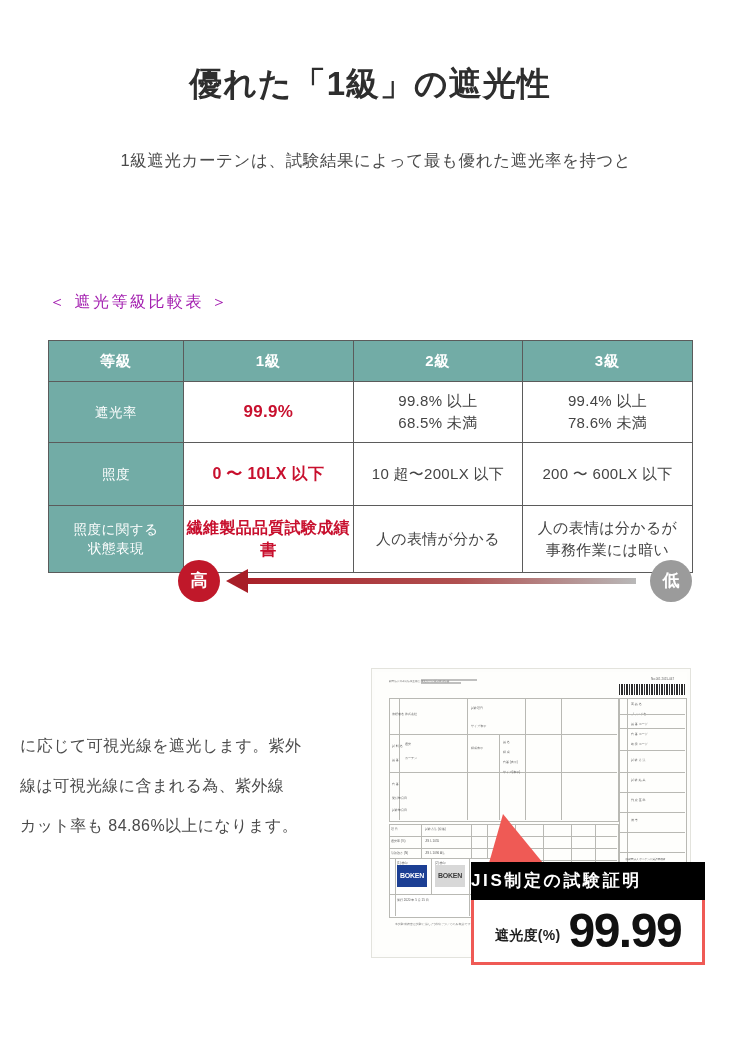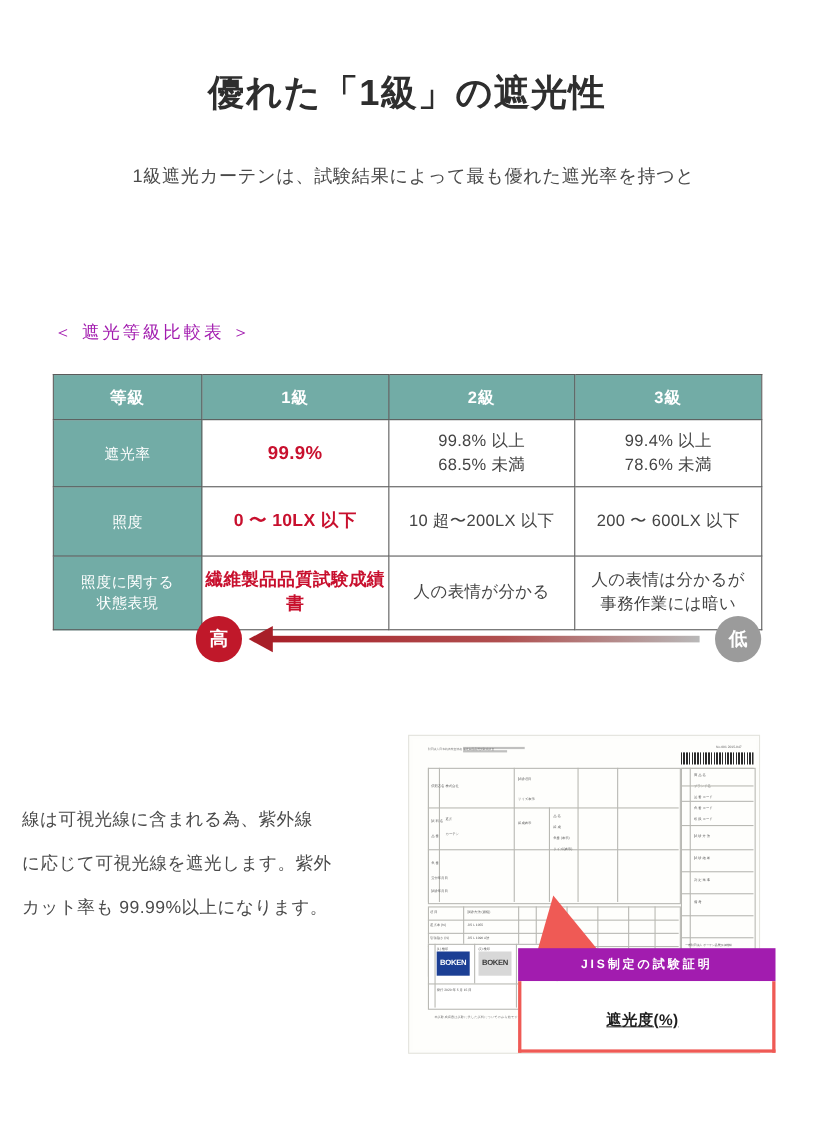--- a/index.html
+++ b/index.html
@@ -286,40 +286,39 @@
     left: 18px;
     top: -48px;
     width: 0;
     height: 0;
     border-left: 14px solid transparent;
     border-right: 40px solid transparent;
     border-bottom: 49px solid #ef5a55;
   }
   .jis-head {
     position: relative;
-    background: #a21caf;
+    background: #000000;
     color: #ffffff;
-    font-size: 11px;
+    font-size: 17px;
     font-weight: bold;
     letter-spacing: 2.6px;
-    text-align: center;
+    text-align: left;
     padding: 7px 0 8px;
     z-index: 2;
   }
   .jis-body {
     position: relative;
     background: #ffffff;
     border: 3px solid #ef5a55;
     border-top: none;
     height: 62px;
     display: flex;
     align-items: center;
     justify-content: center;
     z-index: 2;
-    text-decoration: underline;
   }
   .jis-label {
     font-size: 14px;
     font-weight: bold;
     color: #1e1e1e;
     letter-spacing: 0.3px;
     margin-right: 8px;
     padding-top: 10px;
   }
   .jis-value {
@@ -391,23 +390,23 @@
 </table>
 
 <div class="gauge">
   <div class="bar"></div>
   <div class="head"></div>
   <div class="circ high">高</div>
   <div class="circ low">低</div>
 </div>
 
 <div class="bottom-text">
+  <span class="ln">に応じて可視光線を遮光します。紫外</span>
   <span class="ln">線は可視光線に含まれる為、紫外線</span>
-  <span class="ln">に応じて可視光線を遮光します。紫外</span>
-  <span class="ln">カット率も 99.99%以上になります。</span>
+  <span class="ln">カット率も 84.86%以上になります。</span>
 </div>
 
 <div class="cert">
   <div class="cert-paper">
 
     <div class="cert-head-note">財団法人日本紡績検査協会
 繊維製品品質試験成績書</div>
     <div class="cert-barcode-lbl">No.001  2015-047</div>
     <div class="cert-barcode"></div>
 
@@ -503,14 +502,15 @@
     <div class="ghost" style="left:46px; top:7px; width:56px;"></div>
     <div class="ghost" style="left:46px; top:10px; width:40px;"></div>
   </div>
 </div>
 
 <div class="jis-badge">
   <div class="jis-pointer"></div>
   <div class="jis-head">JIS制定の試験証明</div>
   <div class="jis-body">
     <span class="jis-label">遮光度(%)</span>
+    <span class="jis-value">99.99</span>
   </div>
 </div>
 
 </body></html>

